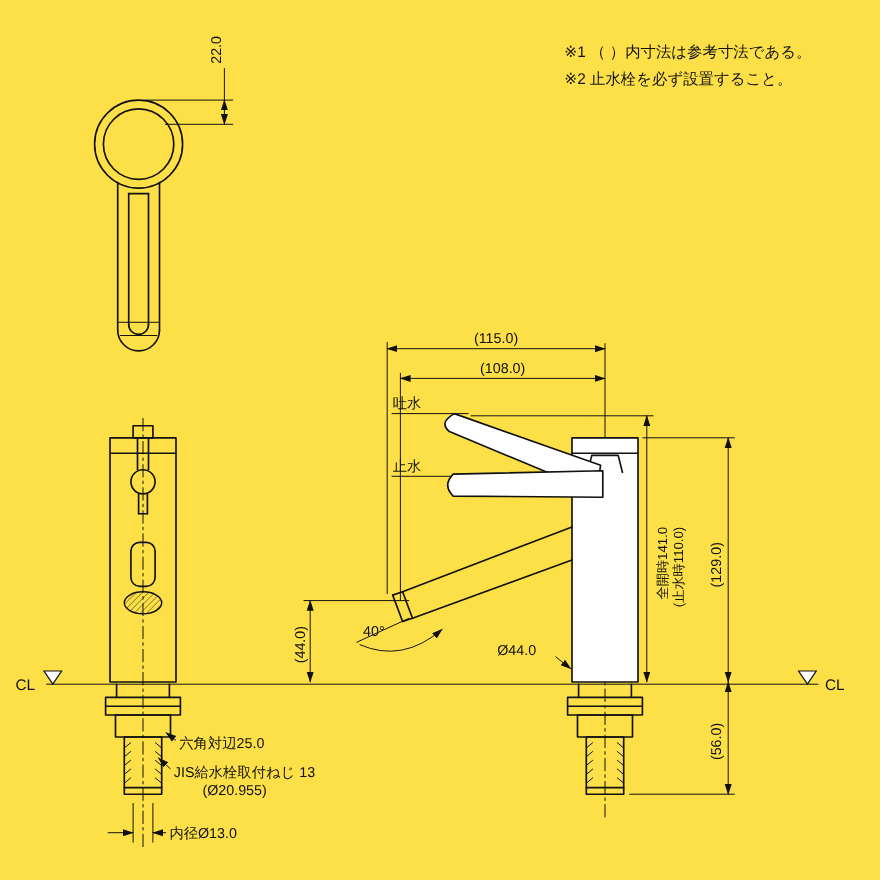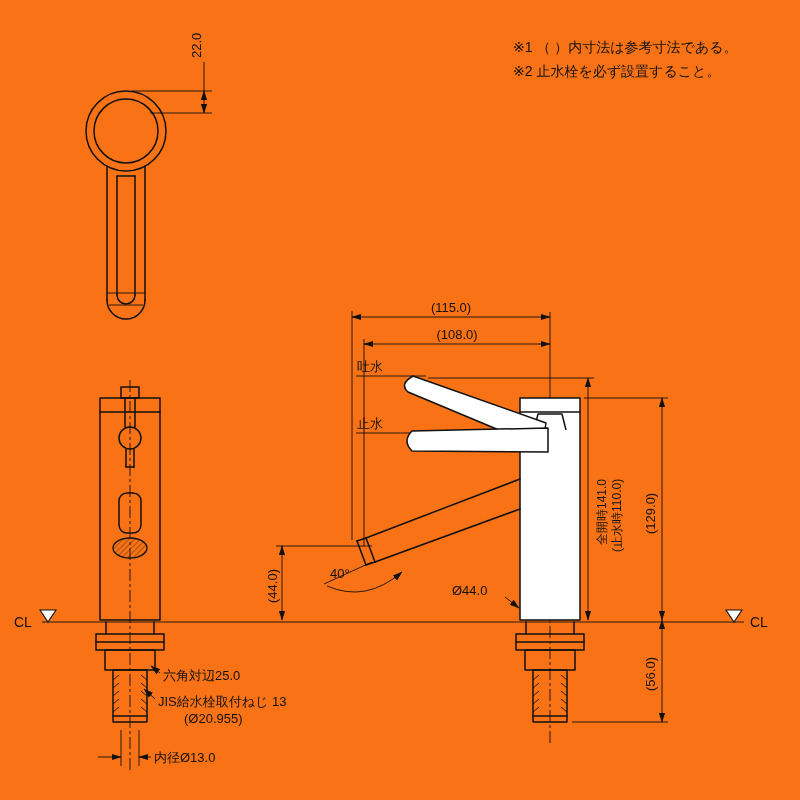--- a/index.html
+++ b/index.html
@@ -1,16 +1,16 @@
 <!DOCTYPE html>
 <html><head>
 <meta charset="utf-8">
 <style>
   html,body{margin:0;padding:0;background:#fff;}
-  #canvas{position:relative;width:800px;height:800px;background:#f97316;overflow:hidden;}
+  #canvas{position:relative;width:800px;height:800px;background:#fde047;overflow:hidden;}
   svg{position:absolute;left:0;top:0;}
   .outl{fill:none;stroke:#111;stroke-width:1.5;stroke-linecap:round;stroke-linejoin:round;}
   .wfill{fill:#fff;stroke:#111;stroke-width:1.5;stroke-linejoin:round;}
   .thin{fill:none;stroke:#111;stroke-width:0.9;stroke-linecap:butt;}
   .cline{fill:none;stroke:#111;stroke-width:0.9;stroke-dasharray:12 3 3 3;}
   .tri{fill:#fff;stroke:#111;stroke-width:1.1;}
   text{font-family:"Liberation Sans","DejaVu Sans",sans-serif;fill:#111;}
   .t14{font-size:14px;}
   .t13{font-size:13px;}
   .t12{font-size:12px;}

